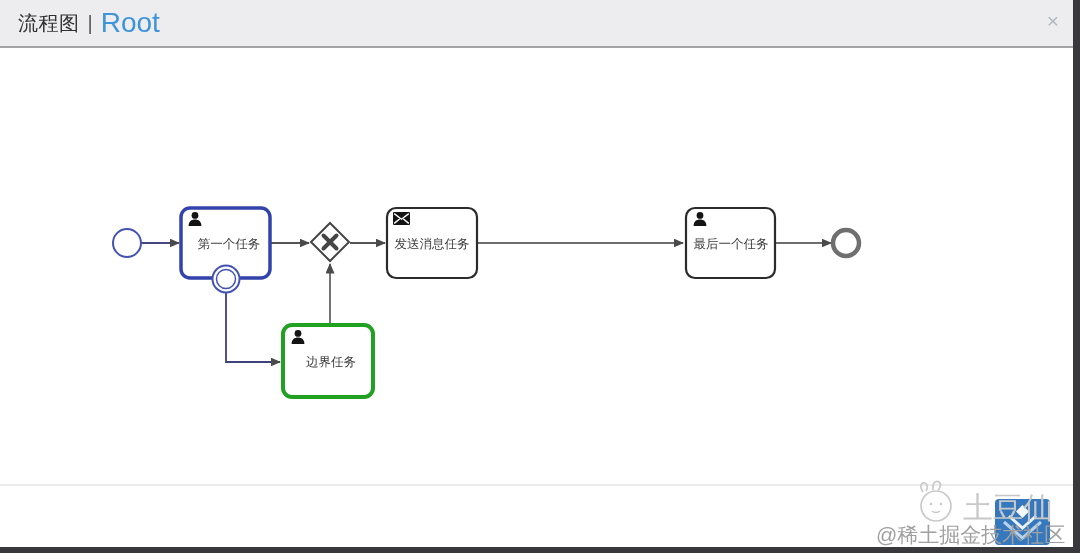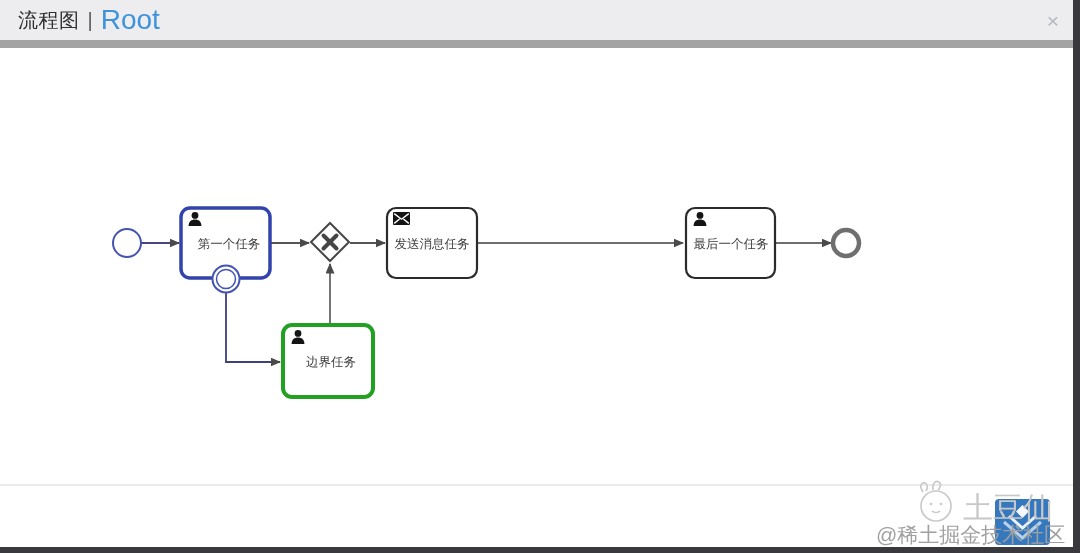--- a/index.html
+++ b/index.html
@@ -3,21 +3,21 @@
 <meta charset="utf-8">
 <style>
   * { margin:0; padding:0; box-sizing:border-box; }
   html,body { width:1080px; height:553px; overflow:hidden; }
   body { font-family:"Liberation Sans","DejaVu Sans",sans-serif; background:#fff; }
   .modal { position:relative; width:1080px; height:553px; background:#fff; }
 
   
   .modal-header {
     position:absolute; top:0; left:0; width:1080px; height:48px;
-    background:#ededf0; border-bottom:8px solid #a3a3a3;
+    background:#ededf0; border-bottom:2px solid #a3a3a3;
     display:flex; align-items:center; padding:0 18px;
   }
   .modal-title { font-size:20px; color:#303030; letter-spacing:0.5px; }
   .title-sep { color:#5a5a5a; margin:0 8px; font-size:20px; }
   .title-sub { color:#3e94da; font-size:28px; }
   .close-btn {
     position:absolute; right:14px; top:8px; width:26px; height:26px;
     color:#b2b6bd; font-size:21px; line-height:26px; text-align:center;
     cursor:pointer; user-select:none;
   }

